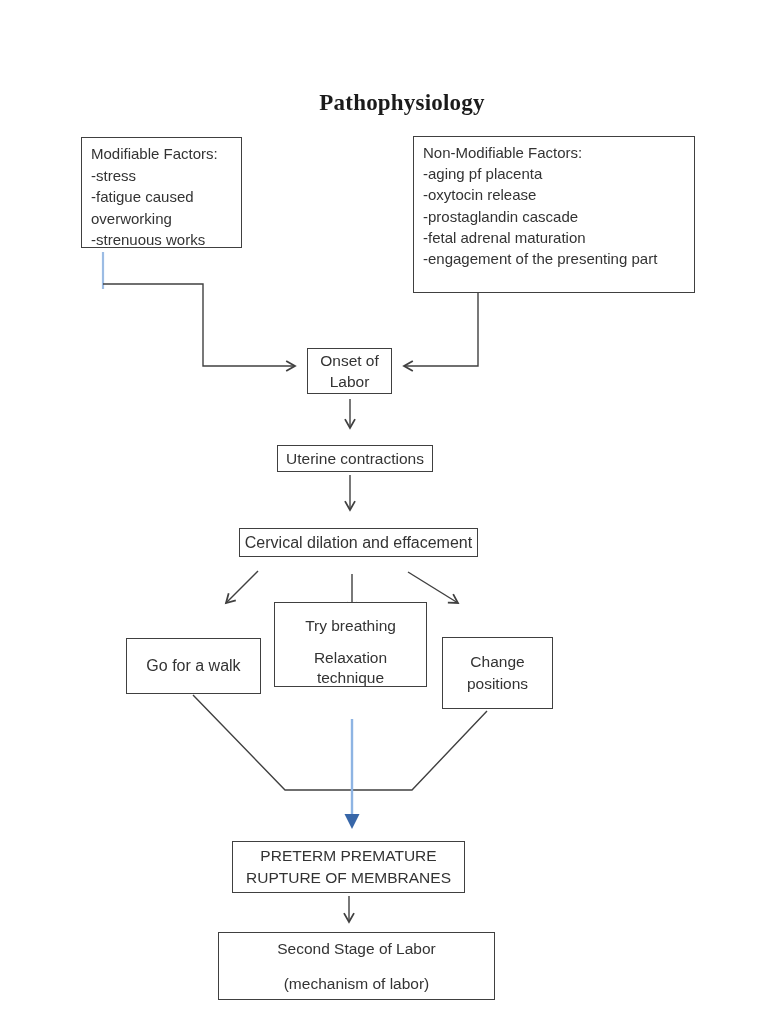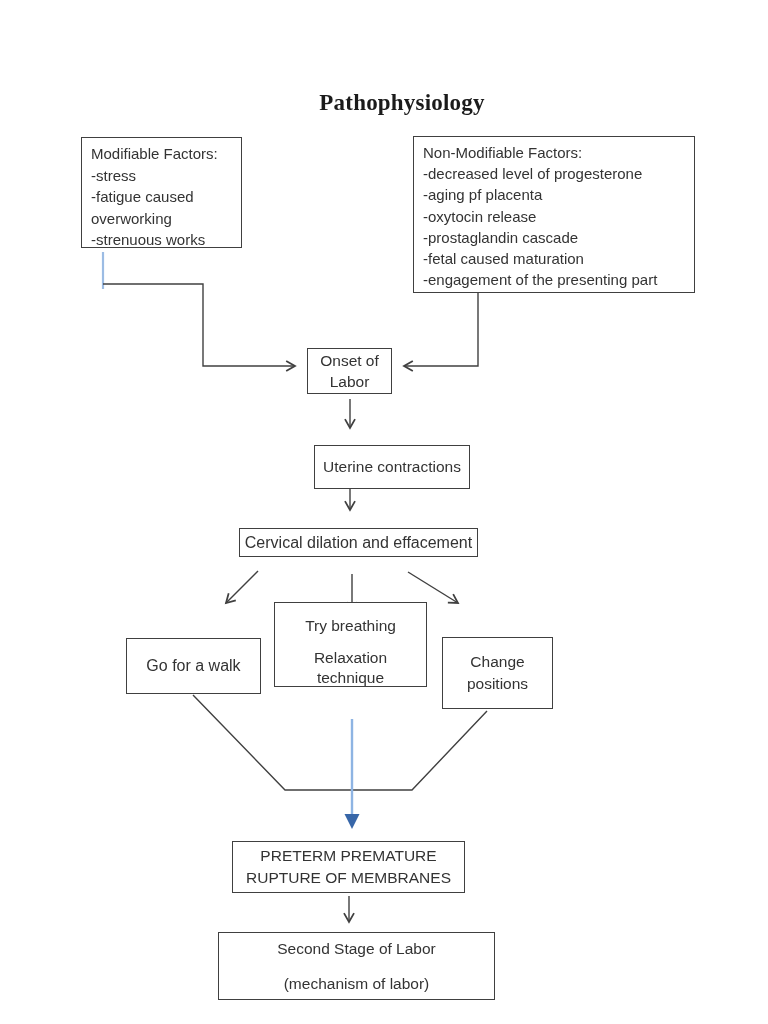--- a/index.html
+++ b/index.html
@@ -19,21 +19,21 @@
   }
   .box.list{padding:5px 9px;text-align:left;}
   .box.center{
     display:flex;flex-direction:column;align-items:center;justify-content:center;
     text-align:center;
   }
   .box.top{justify-content:flex-start;}
   .b-modifiable{left:81px;top:137px;width:161px;height:111px;}
   .b-nonmod{left:413px;top:136px;width:282px;height:157px;line-height:21.2px;}
   .b-onset{left:307px;top:348px;width:85px;height:46px;font-size:15.5px;line-height:21px;}
-  .b-uterine{left:277px;top:445px;width:156px;height:44px;font-size:15.5px;margin-left:37px;}
+  .b-uterine{left:277px;top:445px;width:156px;height:27px;font-size:15.5px;}
   .b-cervical{left:239px;top:528px;width:239px;height:29px;font-size:16px;}
   .b-walk{left:126px;top:638px;width:135px;height:56px;font-size:16px;}
   .b-breathing{left:274px;top:602px;width:153px;height:85px;padding-top:12px;font-size:15.5px;}
   .b-breathing .p2{width:108px;margin:11px auto 0;line-height:20px;}
   .b-change{left:442px;top:637px;width:111px;height:72px;font-size:15.5px;line-height:22px;}
   .b-preterm{left:232px;top:841px;width:233px;height:52px;font-size:15.5px;line-height:22px;}
   .b-second{left:218px;top:932px;width:277px;height:68px;font-size:15.5px;}
   .b-second .p2{margin-top:13px;}
   .p1,.p2{display:block;}
 </style>
@@ -78,25 +78,24 @@
   <div class="box list b-modifiable">
       <div>Modifiable Factors:</div>
       <div>-stress</div>
       <div>-fatigue caused</div>
       <div>overworking</div>
       <div>-strenuous works</div>
     </div>
 
   <div class="box list b-nonmod">
       <div>Non-Modifiable Factors:</div>
-      <div>-decreased level of progesterone</div>
       <div>-aging pf placenta</div>
       <div>-oxytocin release</div>
       <div>-prostaglandin cascade</div>
-      <div>-fetal caused maturation</div>
+      <div>-fetal adrenal maturation</div>
       <div>-engagement of the presenting part</div>
     </div>
 
   <div class="box center b-onset">
       <div>Onset of</div>
       <div>Labor</div>
     </div>
 
   <div class="box center b-uterine">
     <span>Uterine contractions</span>

